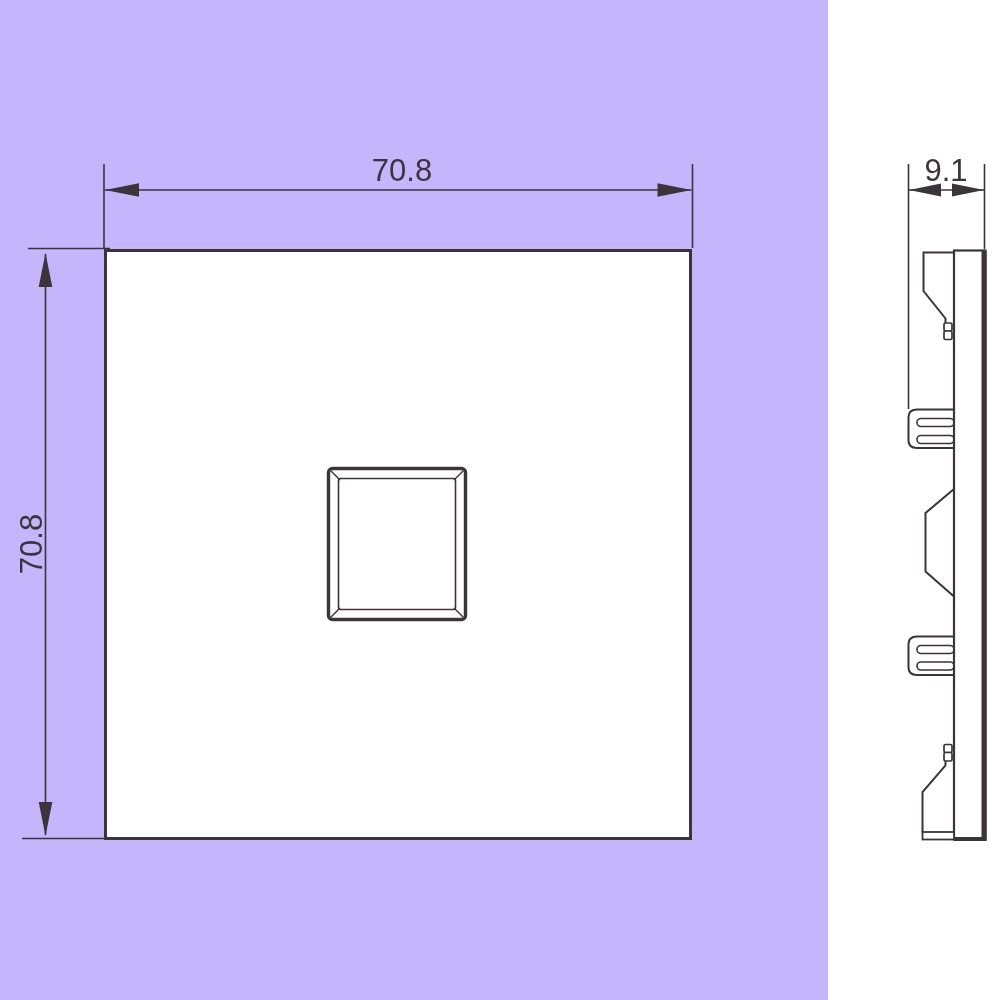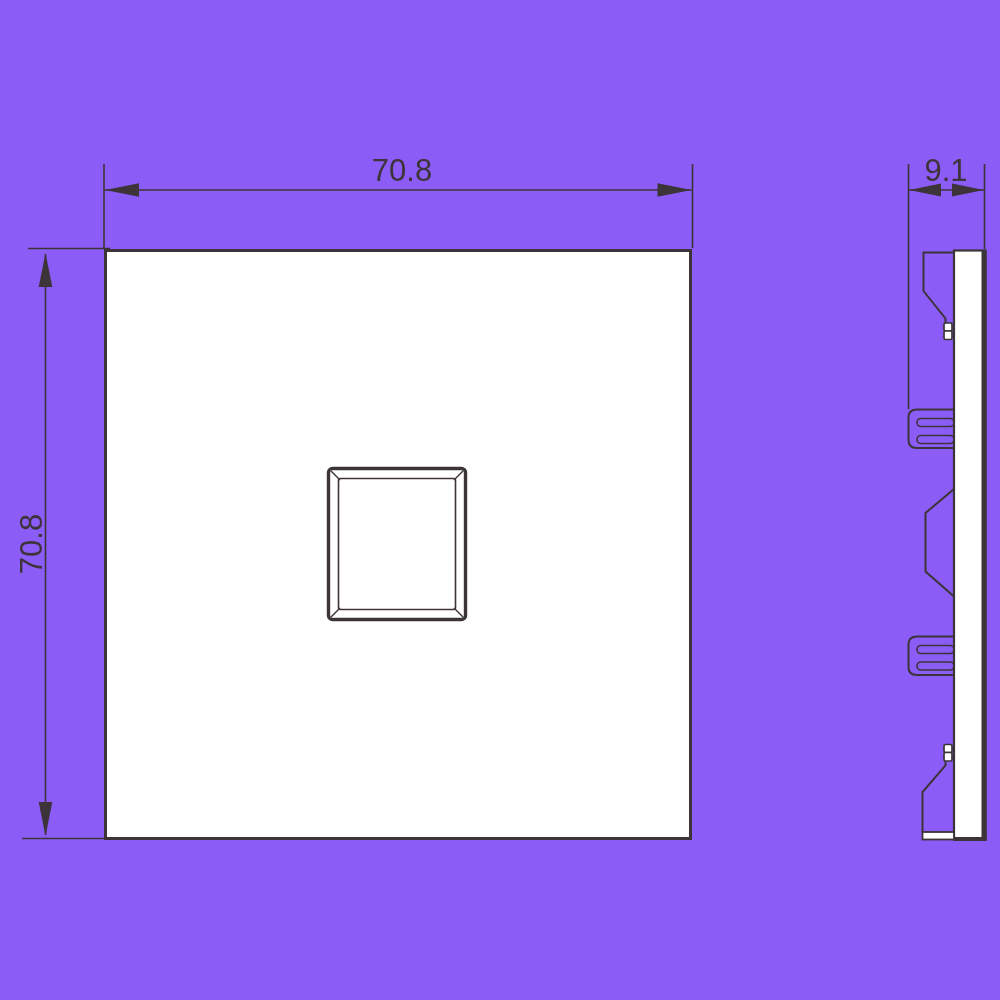--- a/index.html
+++ b/index.html
@@ -5,23 +5,23 @@
   html, body {
     margin: 0;
     padding: 0;
     background: #ffffff;
     width: 1000px;
     height: 1000px;
     overflow: hidden;
   }
   .canvas {
     position: relative;
-    width: 1000px;
+    width: 828px;
     height: 1000px;
-    background: #8b5cf6;
+    background: #c4b5fd;
   }
   svg {
     display: block;
   }
   svg text {
     font-family: "Liberation Sans", sans-serif;
     font-size: 31px;
     fill: #3c3438;
   }
   .ln  { stroke: #3c3438; fill: none; stroke-width: 2;   stroke-linecap: butt; }

